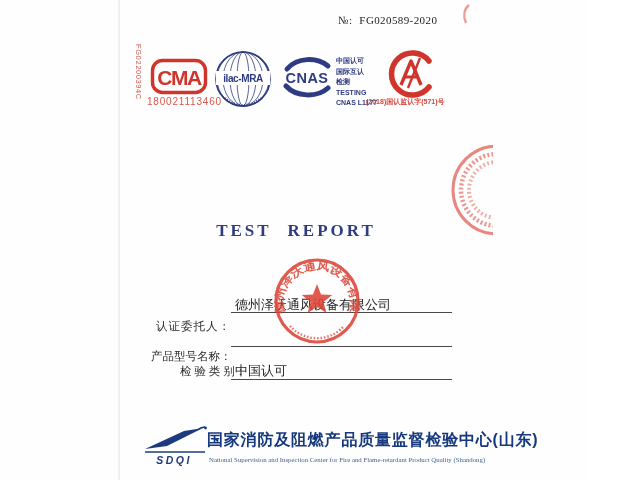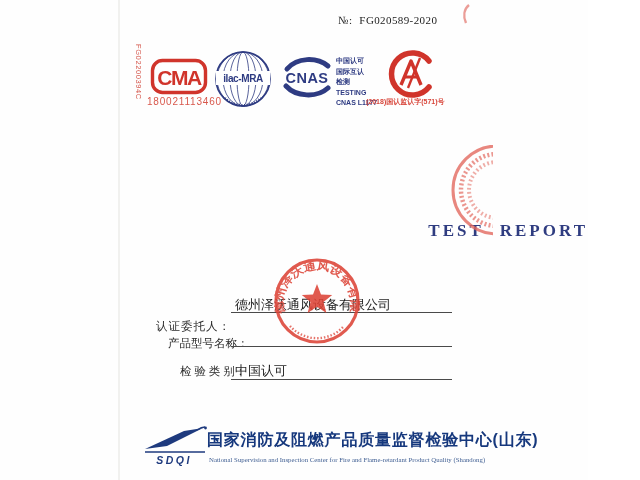--- a/index.html
+++ b/index.html
@@ -15,21 +15,21 @@
   .logo{position:absolute;}
   .cma-number{position:absolute;left:147px;top:96px;font-size:10px;color:#d8584c;
               letter-spacing:0.8px;font-family:"Liberation Sans",sans-serif;}
   .cnas-lines{position:absolute;left:336px;top:56px;font-size:7px;line-height:10.6px;
               color:#2e3b82;font-family:"Liberation Sans",sans-serif;font-weight:bold;white-space:nowrap;}
   .cal-caption{position:absolute;left:366px;top:97px;font-size:7px;color:#d8473c;
                font-family:"Liberation Sans",sans-serif;font-weight:bold;}
   .title-zh{position:absolute;left:0;right:0;top:169px;text-align:center;text-indent:18px;
             font-size:35px;font-weight:bold;letter-spacing:18px;color:#2f3c80;
             font-family:"Liberation Sans","DejaVu Sans",sans-serif;}
-  .title-en{position:absolute;left:0;right:0;top:221px;text-align:right;text-indent:4px;
+  .title-en{position:absolute;left:0;right:0;top:221px;text-align:center;text-indent:4px;
             font-size:17px;font-weight:bold;letter-spacing:3px;word-spacing:9px;color:#2f3c80;
             font-family:"Liberation Serif","DejaVu Serif",serif;}
   .fld-label{position:absolute;font-size:11.5px;color:#2a2a2a;white-space:nowrap;
              font-family:"Liberation Serif",serif;}
   .fld-value{position:absolute;left:235px;font-size:13px;color:#1e1e1e;white-space:nowrap;
              font-family:"Liberation Serif",serif;}
   .rule{position:absolute;left:231px;width:221px;border-top:1.2px solid #4a4a4a;height:0;}
   .seal-wrap{position:absolute;left:257px;top:241px;width:120px;height:120px;pointer-events:none;}
   .partial-seal-wrap{position:absolute;left:447px;top:145px;width:46px;height:92px;overflow:hidden;
                      pointer-events:none;}
@@ -104,21 +104,21 @@
       <circle cx="60" cy="60" r="44" fill="none" stroke="#e2695f" stroke-width="3" opacity="0.8"></circle>
       <circle cx="60" cy="60" r="36" fill="none" stroke="#e2695f" stroke-width="4.5" stroke-dasharray="2,2.2" opacity="0.7"></circle>
       <circle cx="60" cy="60" r="28" fill="none" stroke="#e2695f" stroke-width="4" stroke-dasharray="1.8,2.4" opacity="0.55"></circle>
     </svg>
   </div>
 
   <div class="fld-label" style="left:156px;top:297px;letter-spacing:1px;margin-top:22px;">认证委托人：</div>
   <div class="fld-value" style="top:296px;">德州泽沃通风设备有限公司</div>
   <div class="rule" style="top:312px;"></div>
 
-  <div class="fld-label" style="left:151px;top:336px;margin-left:17px;">产品型号名称：</div>
+  <div class="fld-label" style="left:151px;top:349px;">产品型号名称：</div>
   <div class="rule" style="top:346px;"></div>
 
   <div class="fld-label" style="left:180px;top:364px;">检 验 类 别：</div>
   <div class="fld-value" style="top:362px;">中国认可</div>
   <div class="rule" style="top:379px;"></div>
 
   <div class="seal-wrap">
     <svg width="120" height="120" viewBox="0 0 120 120">
       <g opacity="0.88">
         <circle cx="60" cy="60" r="41" fill="none" stroke="#dd4437" stroke-width="3.2"></circle>

